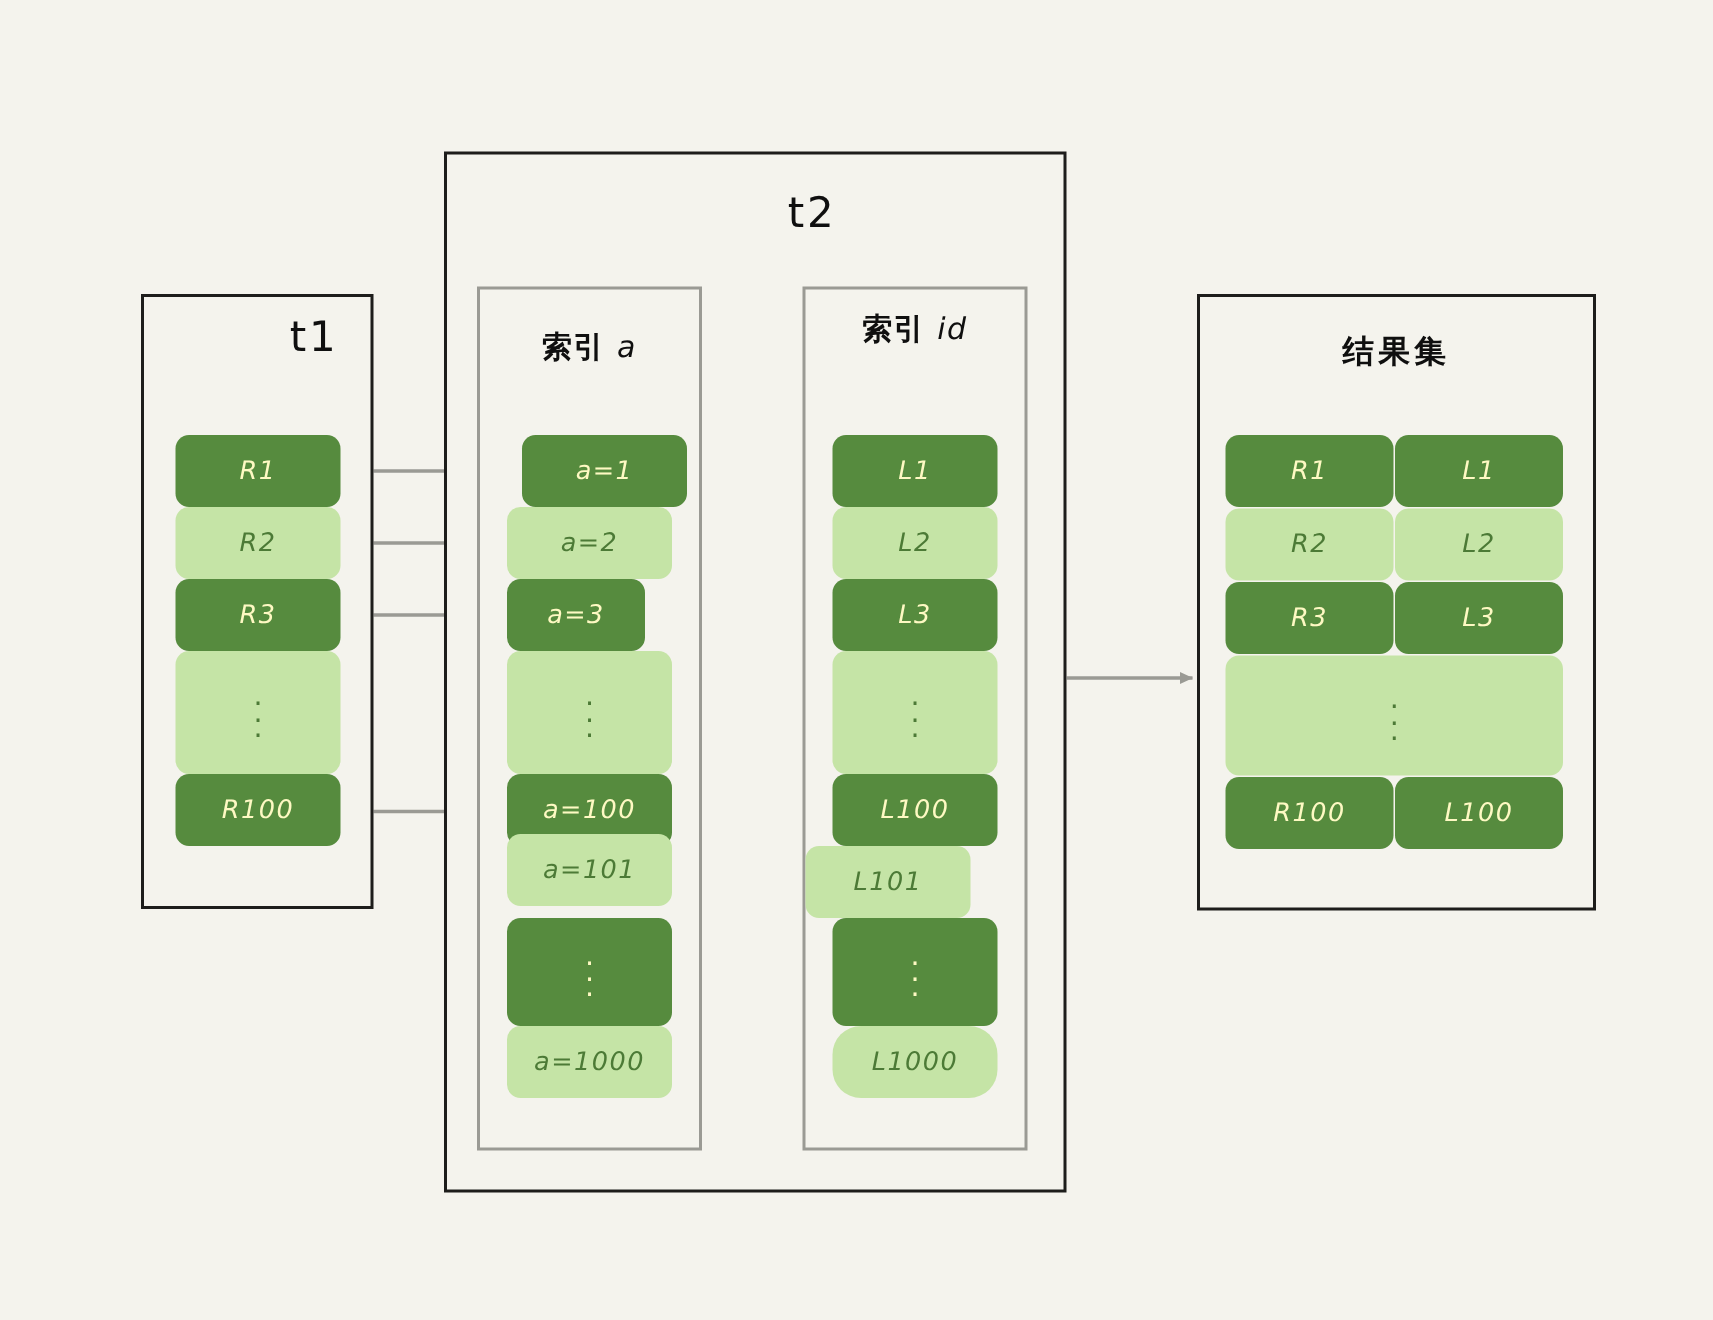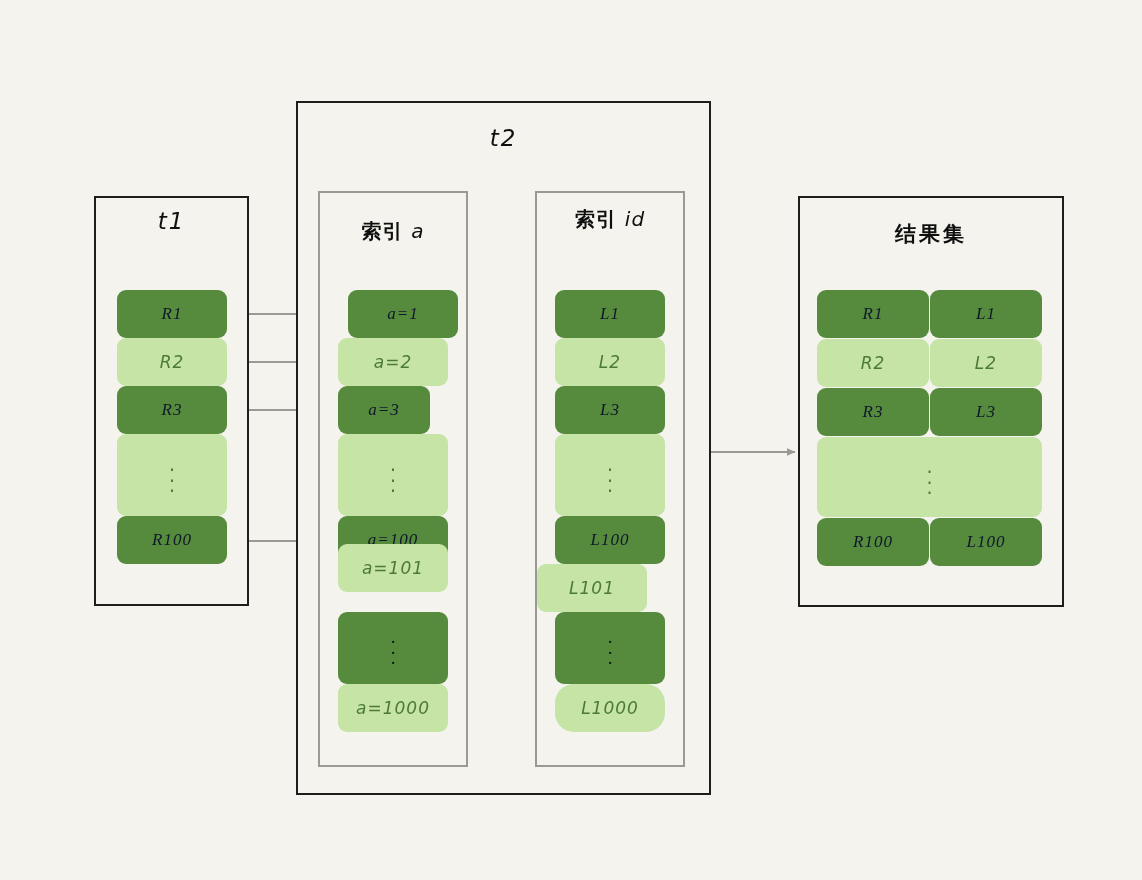--- a/index.html
+++ b/index.html
@@ -40,23 +40,23 @@
   .box-title {
     position: absolute;
     left: 0;
     width: 100%;
     text-align: center;
     font-family: "DejaVu Sans", sans-serif;
     color: #0f0f0f;
     white-space: nowrap;
   }
   .title-latin {
-    font-size: 23px;
+    font-size: 28px;
     letter-spacing: 2px;
-    font-style: italic;
+    padding-left: 38px;
   }
   .title-cjk {
     font-size: 20px;
     font-weight: bold;
     letter-spacing: 1px;
   }
   .title-cjk .latin-tail {
     font-weight: normal;
     font-style: italic;
     letter-spacing: 1px;
@@ -69,21 +69,21 @@
     box-sizing: border-box;
     display: flex;
     align-items: center;
     justify-content: center;
     font-family: "DejaVu Sans", sans-serif;
     font-style: italic;
     font-size: 17px;
     letter-spacing: 1px;
     white-space: nowrap;
   }
-  .cell.dark  { background: #568b3e; color: #0f172a; font-family: Liberation Serif, serif; }
+  .cell.dark  { background: #568b3e; color: #fef9c3; }
   .cell.light { background: #c5e4a6; color: #4c7a36; }
   .cell .dots {
     display: inline-block;
     line-height: 0.55;
     font-size: 19px;
     font-style: normal;
     letter-spacing: 0;
     text-align: center;
   }
   .cell .dots span { display: block; }
@@ -152,21 +152,21 @@
     <div class="cell light" style="left:338px; top:338px; width:110px; height:48px;">a=2</div>
     <div class="cell dark" style="left:338px; top:386px; width:92px; height:48px;">a=3</div>
     <div class="cell light" style="left:338px; top:434px; width:110px; height:82px;">
       <span class="dots">
           <span>.</span>
           <span>.</span>
           <span>.</span>
         </span>
     </div>
     <div class="cell dark" style="left:338px; top:516px; width:110px; height:48px;">a=100</div>
-    <div class="cell light" style="left:338px; top:544px; width:110px; height:48px;">a=101</div>
+    <div class="cell light" style="left:338px; top:556px; width:110px; height:48px;">a=101</div>
     <div class="cell dark" style="left:338px; top:612px; width:110px; height:72px;">
       <span class="dots">
           <span>.</span>
           <span>.</span>
           <span>.</span>
         </span>
     </div>
     <div class="cell light" style="left:338px; top:684px; width:110px; height:48px;">a=1000</div>
   </div>
 

